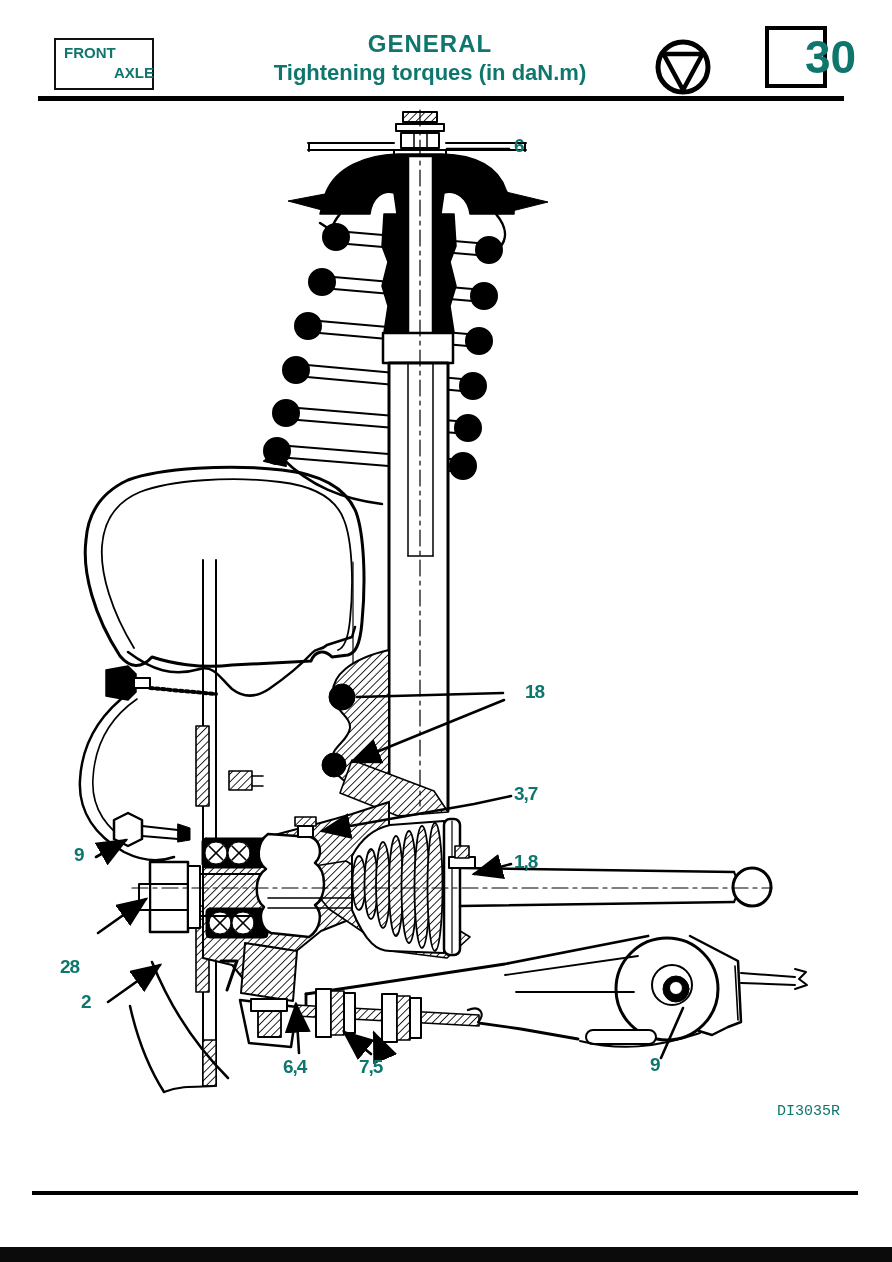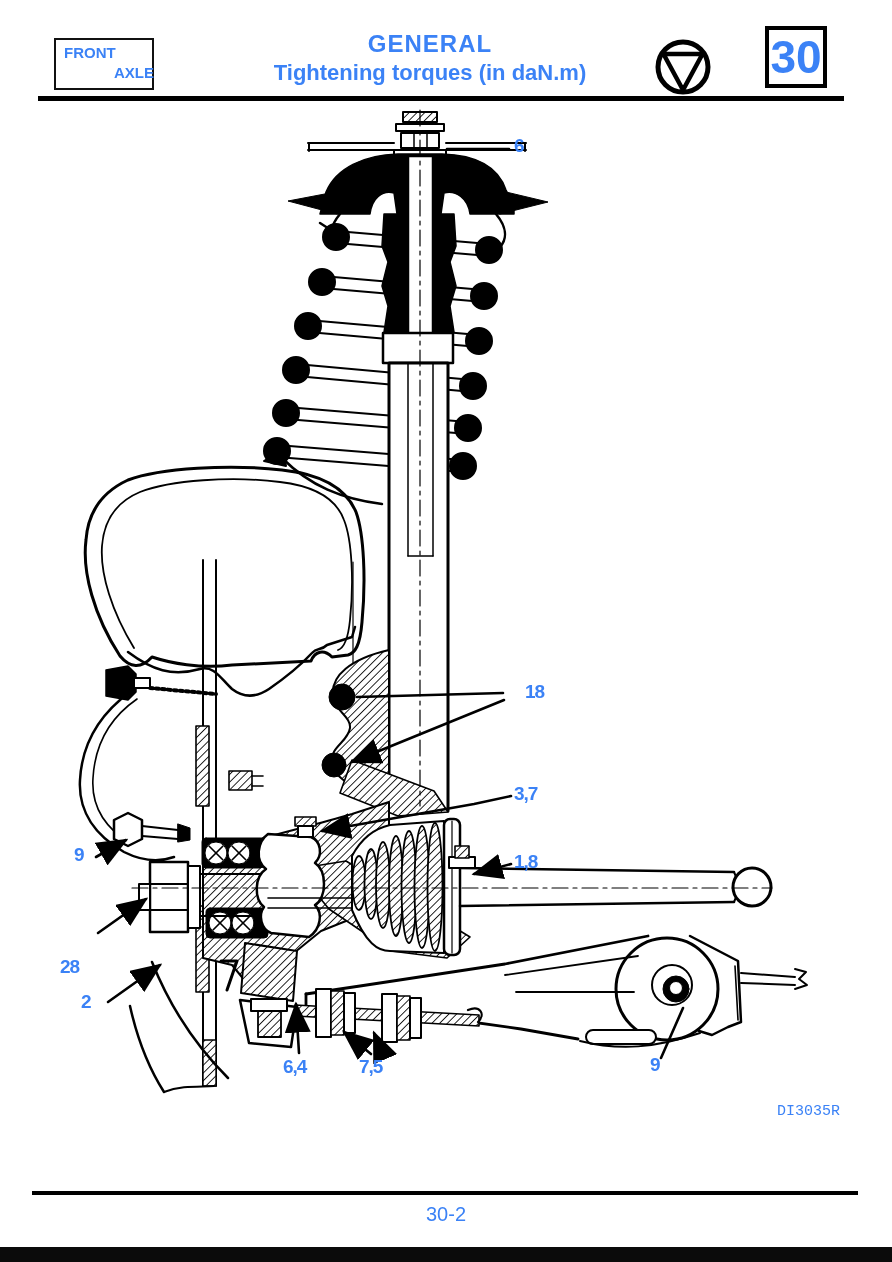--- a/index.html
+++ b/index.html
@@ -1,30 +1,30 @@
 <!DOCTYPE html>
 <html><head>
 <meta charset="utf-8">
 <style>
   html,body{margin:0;padding:0;background:#e8e8e8;}
   .page{position:relative;width:892px;height:1262px;background:#ffffff;
-        font-family:"Liberation Sans",sans-serif;color:#3b82f6;overflow:hidden;}
+        font-family:"Liberation Sans",sans-serif;color:#0f766e;overflow:hidden;}
   
   .section-box{position:absolute;left:54px;top:38px;width:96px;height:48px;
                border:2.5px solid #111;background:#fff;}
   .section-box .l1{position:absolute;left:8px;top:4px;font-size:15px;font-weight:bold;}
   .section-box .l2{position:absolute;left:30px;top:24px;font-size:15px;font-weight:bold;margin-left:28px;}
   .title-main{position:absolute;left:0;top:30px;width:860px;text-align:center;
               font-size:24px;font-weight:bold;letter-spacing:1px;}
   .title-sub{position:absolute;left:0;top:60px;width:860px;text-align:center;
              font-size:22px;font-weight:bold;}
   .logo{position:absolute;left:654px;top:38px;width:58px;height:58px;}
   .chapter-box{position:absolute;left:765px;top:26px;width:62px;height:62px;
                border:4px solid #000;box-sizing:border-box;text-align:center;}
-  .chapter-box span{font-size:46px;font-weight:bold;line-height:54px;}
+  .chapter-box span{font-size:46px;font-weight:bold;line-height:54px;padding-left:36px;}
   .header-rule{position:absolute;left:38px;top:96px;width:806px;height:5px;background:#000;}
   
   .diagram{position:absolute;left:0;top:0;width:892px;height:1262px;}
   .callout{position:absolute;font-size:19px;font-weight:bold;white-space:nowrap;
            letter-spacing:-1px;}
   .fig-ref{position:absolute;left:777px;top:1103px;font-size:15px;
            font-family:Liberation Mono, monospace;}
   
   .footer-rule{position:absolute;left:32px;top:1191px;width:826px;height:4px;background:#000;}
   .page-number{position:absolute;left:0;top:1203px;width:892px;text-align:center;font-size:20px;}
@@ -270,15 +270,14 @@
   <div class="callout" style="left:74px;top:844px">9</div>
   <div class="callout" style="left:60px;top:956px">28</div>
   <div class="callout" style="left:81px;top:991px">2</div>
   <div class="callout" style="left:283px;top:1056px">6,4</div>
   <div class="callout" style="left:359px;top:1056px">7,5</div>
   <div class="callout" style="left:650px;top:1054px">9</div>
 
   <div class="fig-ref">DI3035R</div>
 
   <div class="footer-rule"></div>
-  <div class="page-number">30-2</div>
   <div class="scan-bar"></div>
 </div>
 
 </body></html>

